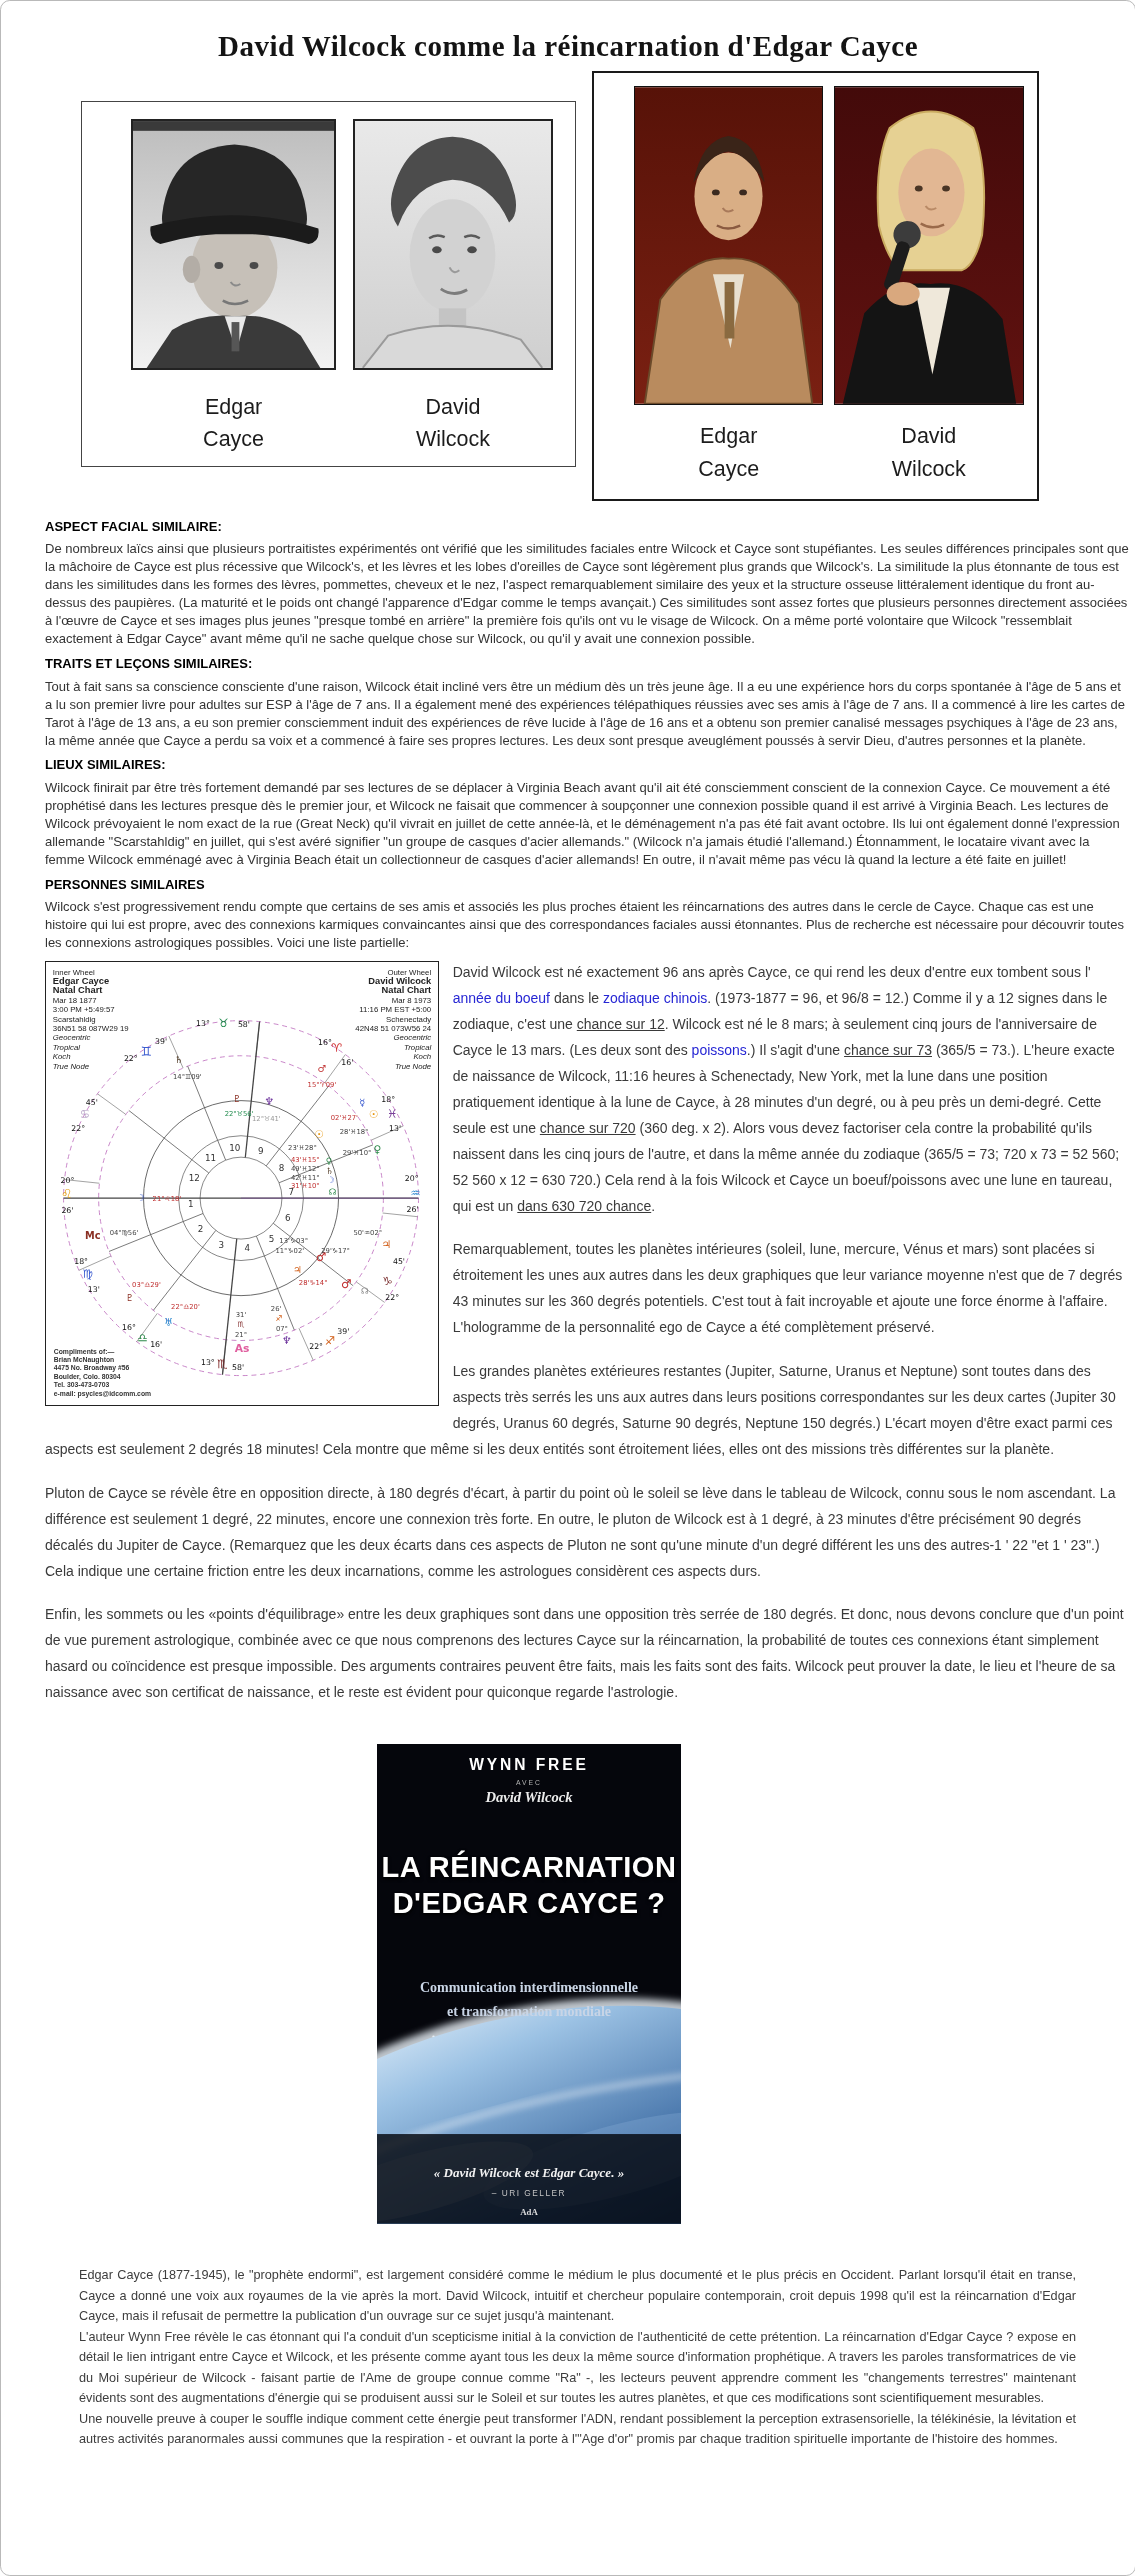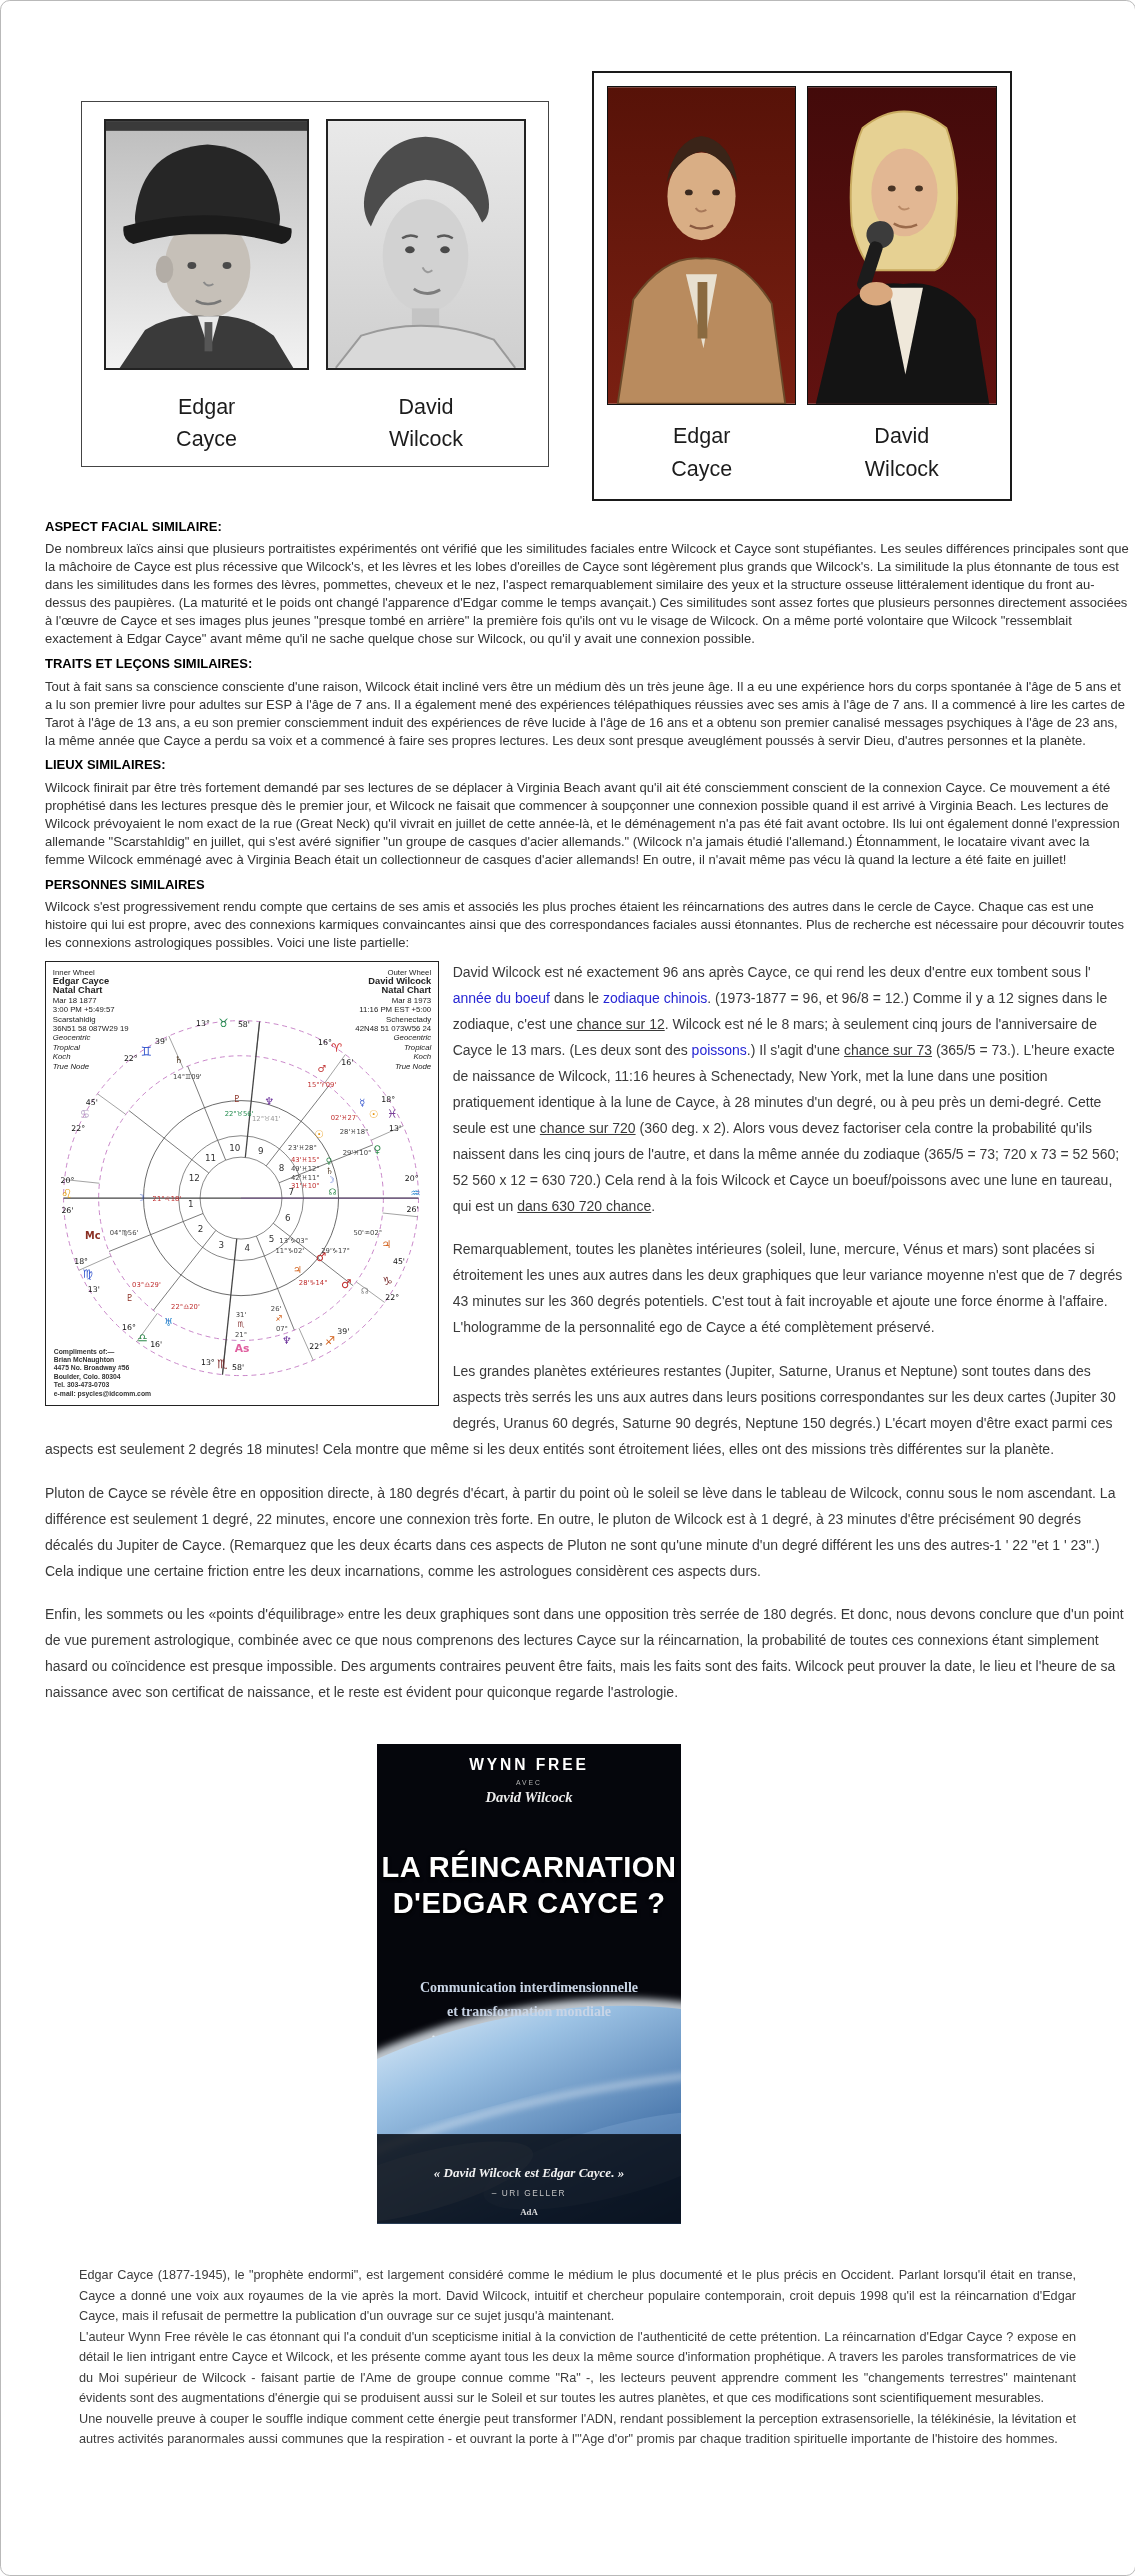--- a/index.html
+++ b/index.html
@@ -3,21 +3,21 @@
 <meta charset="utf-8">
 <style>
   html,body{margin:0;padding:0;background:#fff;}
   body{width:1136px;height:2576px;position:relative;font-family:"Liberation Sans",sans-serif;overflow:hidden;}
   .page{position:absolute;inset:0;border:1px solid #b9b9b9;border-radius:9.8px;background:#fff;overflow:hidden;}
 
   .page-title{position:absolute;top:9.8px;left:0;width:100%;text-align:center;
     font-family:"Liberation Serif",serif;font-weight:700;font-size:29px;color:#141414;letter-spacing:0.5px;}
 
   
-  .panel{position:absolute;background:#fff;border:1px solid #444;}
+  .panel{position:absolute;background:#fff;border:1px solid #444;padding-left:27px;}
   .panel-bw{left:80px;top:100px;width:466px;height:364px;}
   .panel-color{left:591px;top:70px;width:416px;height:426px;border:2px solid #1a1a1a;}
   .figrow{display:flex;justify-content:space-around;align-items:flex-start;}
   .panel-bw .figrow{padding:16.6px 13.7px 0 13.7px;}
   .panel-color .figrow{padding:12.7px 7.8px 0 7.8px;}
   .fig{display:flex;flex-direction:column;align-items:center;}
   .fig svg{display:block;}
   .frame-bw{border:2px solid #222;}
   .frame-color{border:1px solid #111;}
   .caption{white-space:pre-line;text-align:center;font-size:21.5px;line-height:1.5;color:#1c1c1c;margin-top:21.5px;}
@@ -64,20 +64,21 @@
 
   
   .footer{margin:41px 0 0 34px;width:997px;}
   .footer p{font-size:12.7px;line-height:20.5px;color:#3d3d3d;text-align:justify;margin:0;}
 </style>
 </head>
 <body>
 
 <div class="page">
 
+  <h1 class="page-title">David Wilcock comme la réincarnation d'Edgar Cayce</h1>
 
   <div class="panel panel-bw">
     <div class="figrow">
       <div class="fig">
         <svg class="frame-bw" width="201" height="247" viewBox="0 0 206 253">
           <defs>
               <linearGradient id="gbw1" x1="0" y1="0" x2="0" y2="1">
             <stop offset="0" stop-color="#bdbdbd"></stop>
                 <stop offset="1" stop-color="#f2f2f2"></stop>
               </linearGradient>

